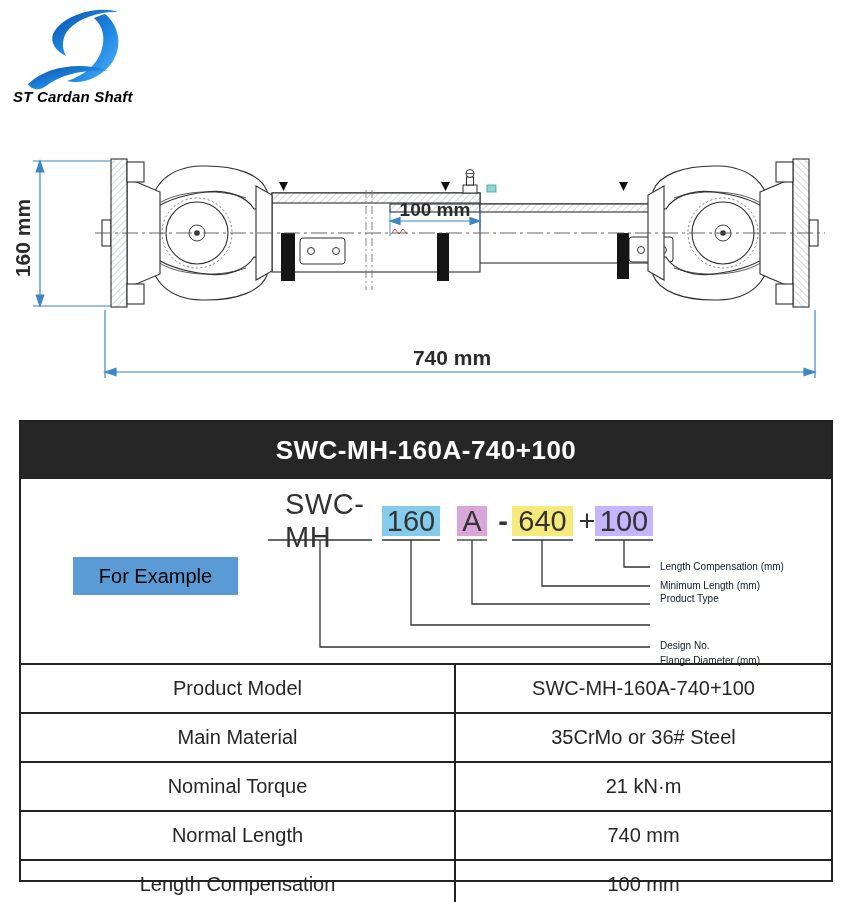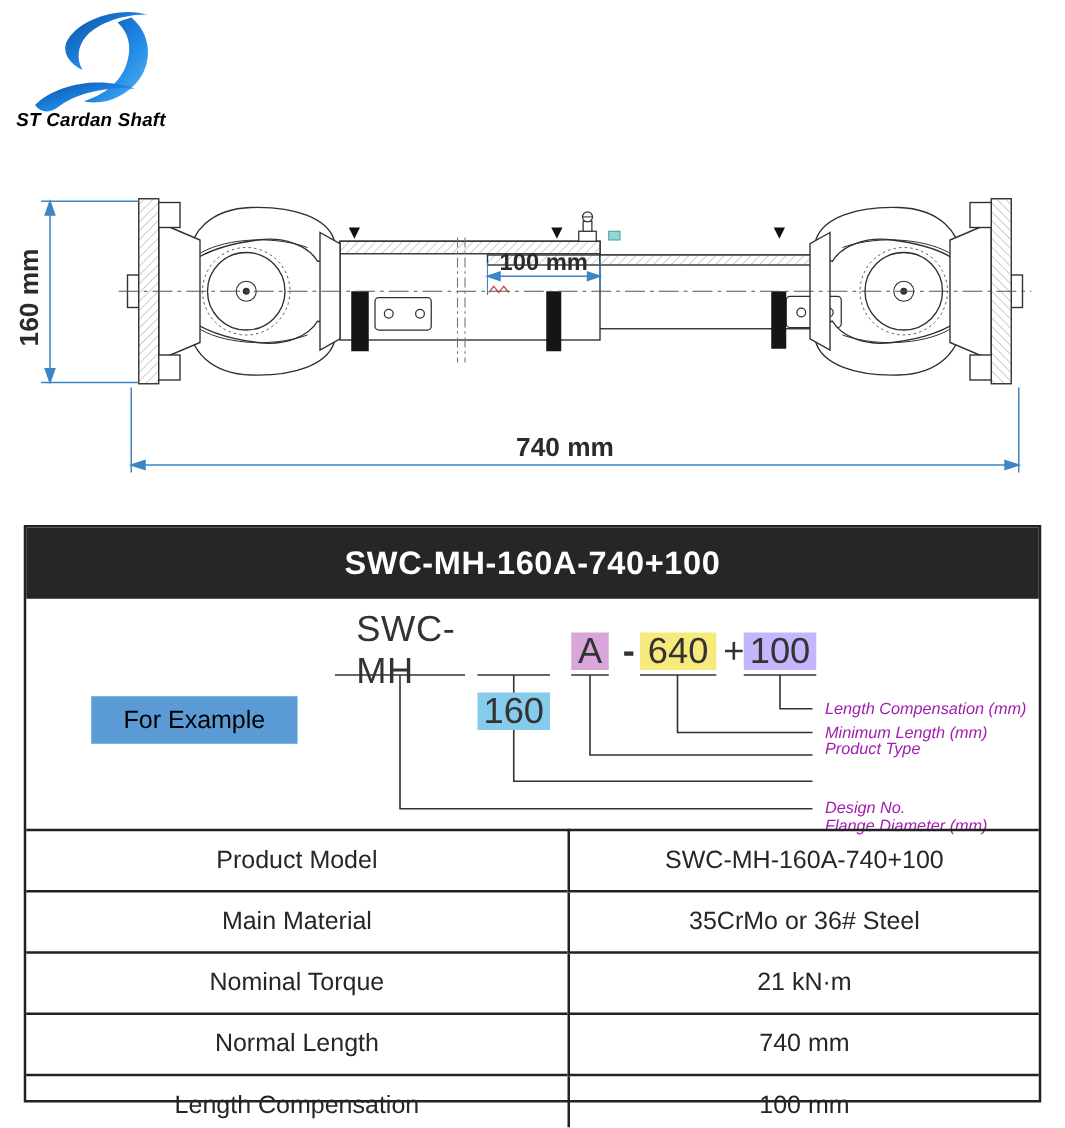--- a/index.html
+++ b/index.html
@@ -30,22 +30,22 @@
   .code-seg{position:absolute;top:27px;height:30px;display:flex;align-items:center;
             justify-content:center;font-size:29px;color:#333;}
   .seg0{left:264px;width:104px;letter-spacing:0.5px;}
   .seg1{left:361px;width:58px;}
   .seg2{left:436px;width:30px;}
   .seg3{left:474px;width:16px;font-weight:bold;}
   .seg4{left:491px;width:61px;}
   .seg5{left:556px;width:20px;}
   .seg6{left:574px;width:58px;}
 
-  .code-label{position:absolute;left:639px;height:16px;font-size:13px;color:#a21caf;
-              white-space:nowrap;line-height:16px;font-style:italic;}
+  .code-label{position:absolute;left:639px;height:16px;font-size:10px;color:#0f172a;
+              white-space:nowrap;line-height:16px;}
   .lbl0{top:80px;} .lbl1{top:99px;} .lbl2{top:112px;} .lbl3{top:138px;margin-top:36px;} .lbl4{top:159px;}
 
   
   .table-wrap{position:absolute;left:0;right:0;top:241px;bottom:0;}
   .table-wrap table{width:100%;height:100%;border-collapse:collapse;table-layout:fixed;}
   .table-wrap td{border-top:2px solid #222;text-align:center;vertical-align:middle;
                  font-size:20px;color:#262626;padding:12px;}
   .table-wrap td.label-cell{width:50.5%;border-right:2px solid #222;}
 </style>
 </head>
@@ -195,21 +195,21 @@
           <line x1="574" y1="61" x2="632" y2="61"></line>
           <polyline points="299,61 299,168 629,168"></polyline>
           <polyline points="390,61 390,146 629,146"></polyline>
           <polyline points="451,61 451,125 629,125"></polyline>
           <polyline points="521,61 521,107 629,107"></polyline>
           <polyline points="603,61 603,88 629,88"></polyline>
         </g>
       </svg>
 
       <div class="code-seg seg0">SWC-MH</div>
-      <div class="code-seg seg1" style="background-color: rgb(133, 203, 236); margin-top: 48px;">160</div>
+      <div class="code-seg seg1" style="background-color: rgb(133, 203, 236);">160</div>
       <div class="code-seg seg2" style="background-color: rgb(217, 166, 217);">A</div>
       <div class="code-seg seg3">-</div>
       <div class="code-seg seg4" style="background-color: rgb(246, 234, 125);">640</div>
       <div class="code-seg seg5">+</div>
       <div class="code-seg seg6" style="background-color: #c4b5fd;">100</div>
 
       <div class="code-label lbl0">Length Compensation (mm)</div>
       <div class="code-label lbl1">Minimum Length (mm)</div>
       <div class="code-label lbl2">Product Type</div>
       <div class="code-label lbl3">Flange Diameter (mm)</div>

